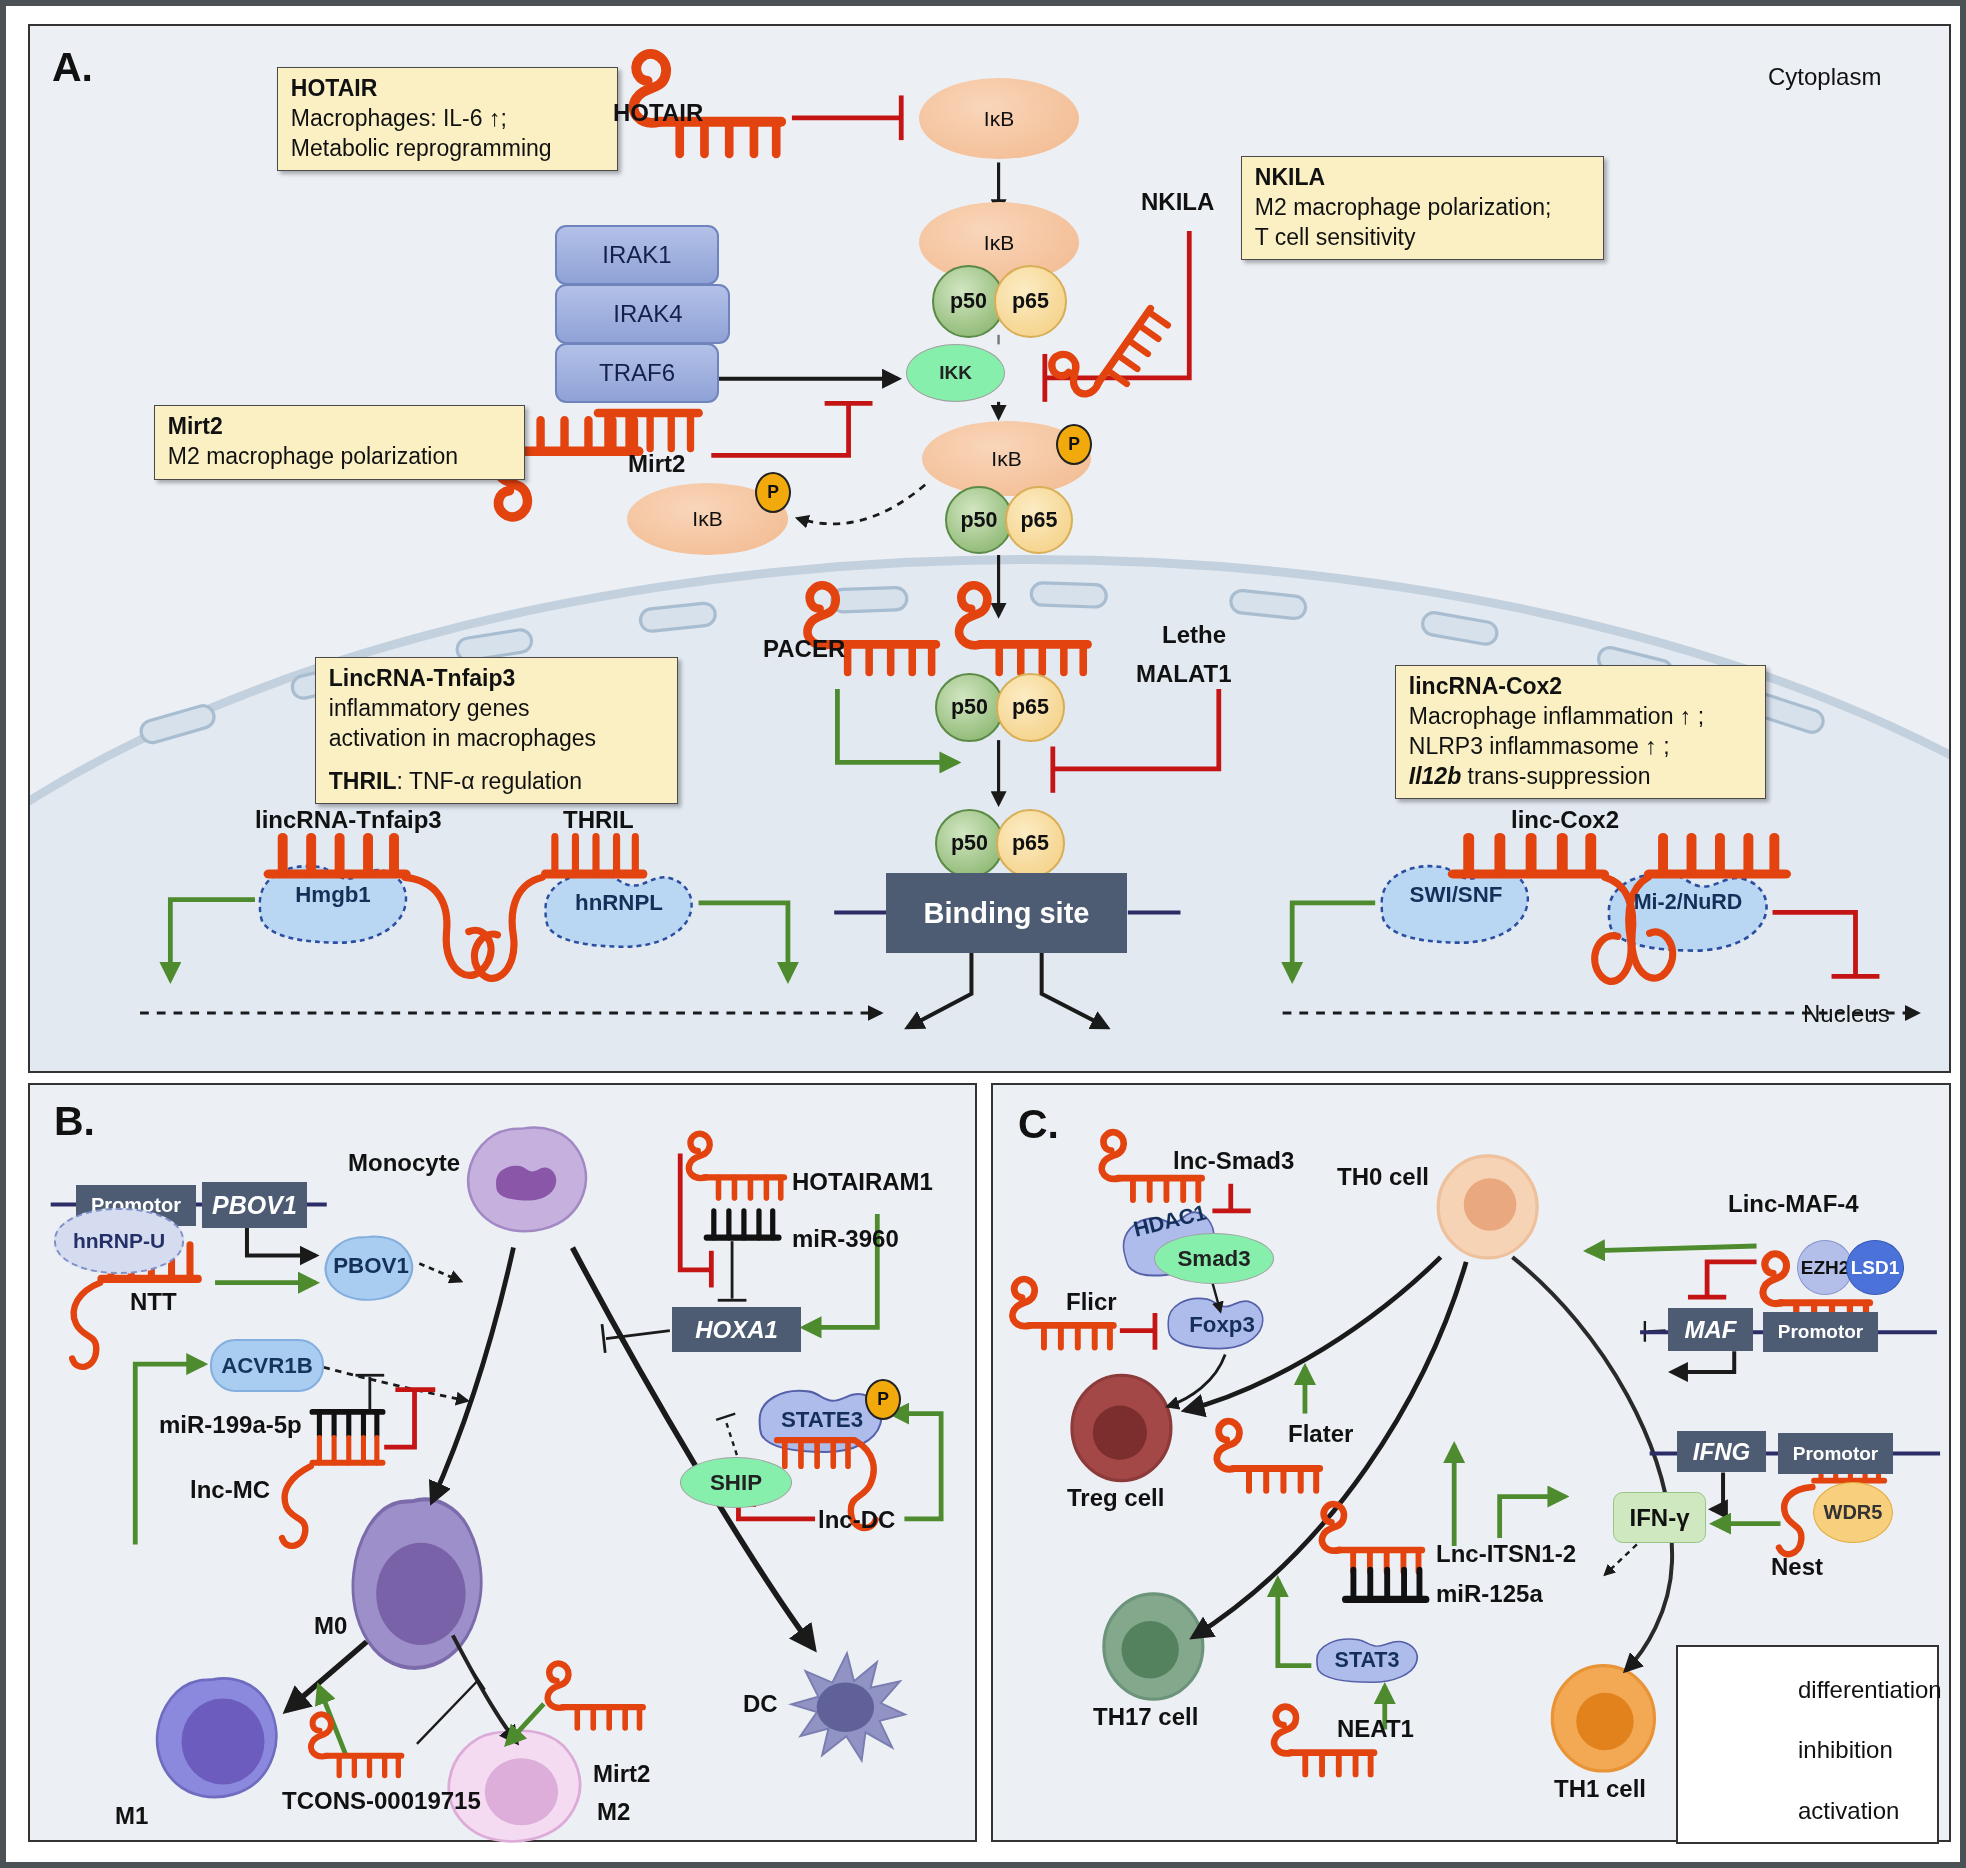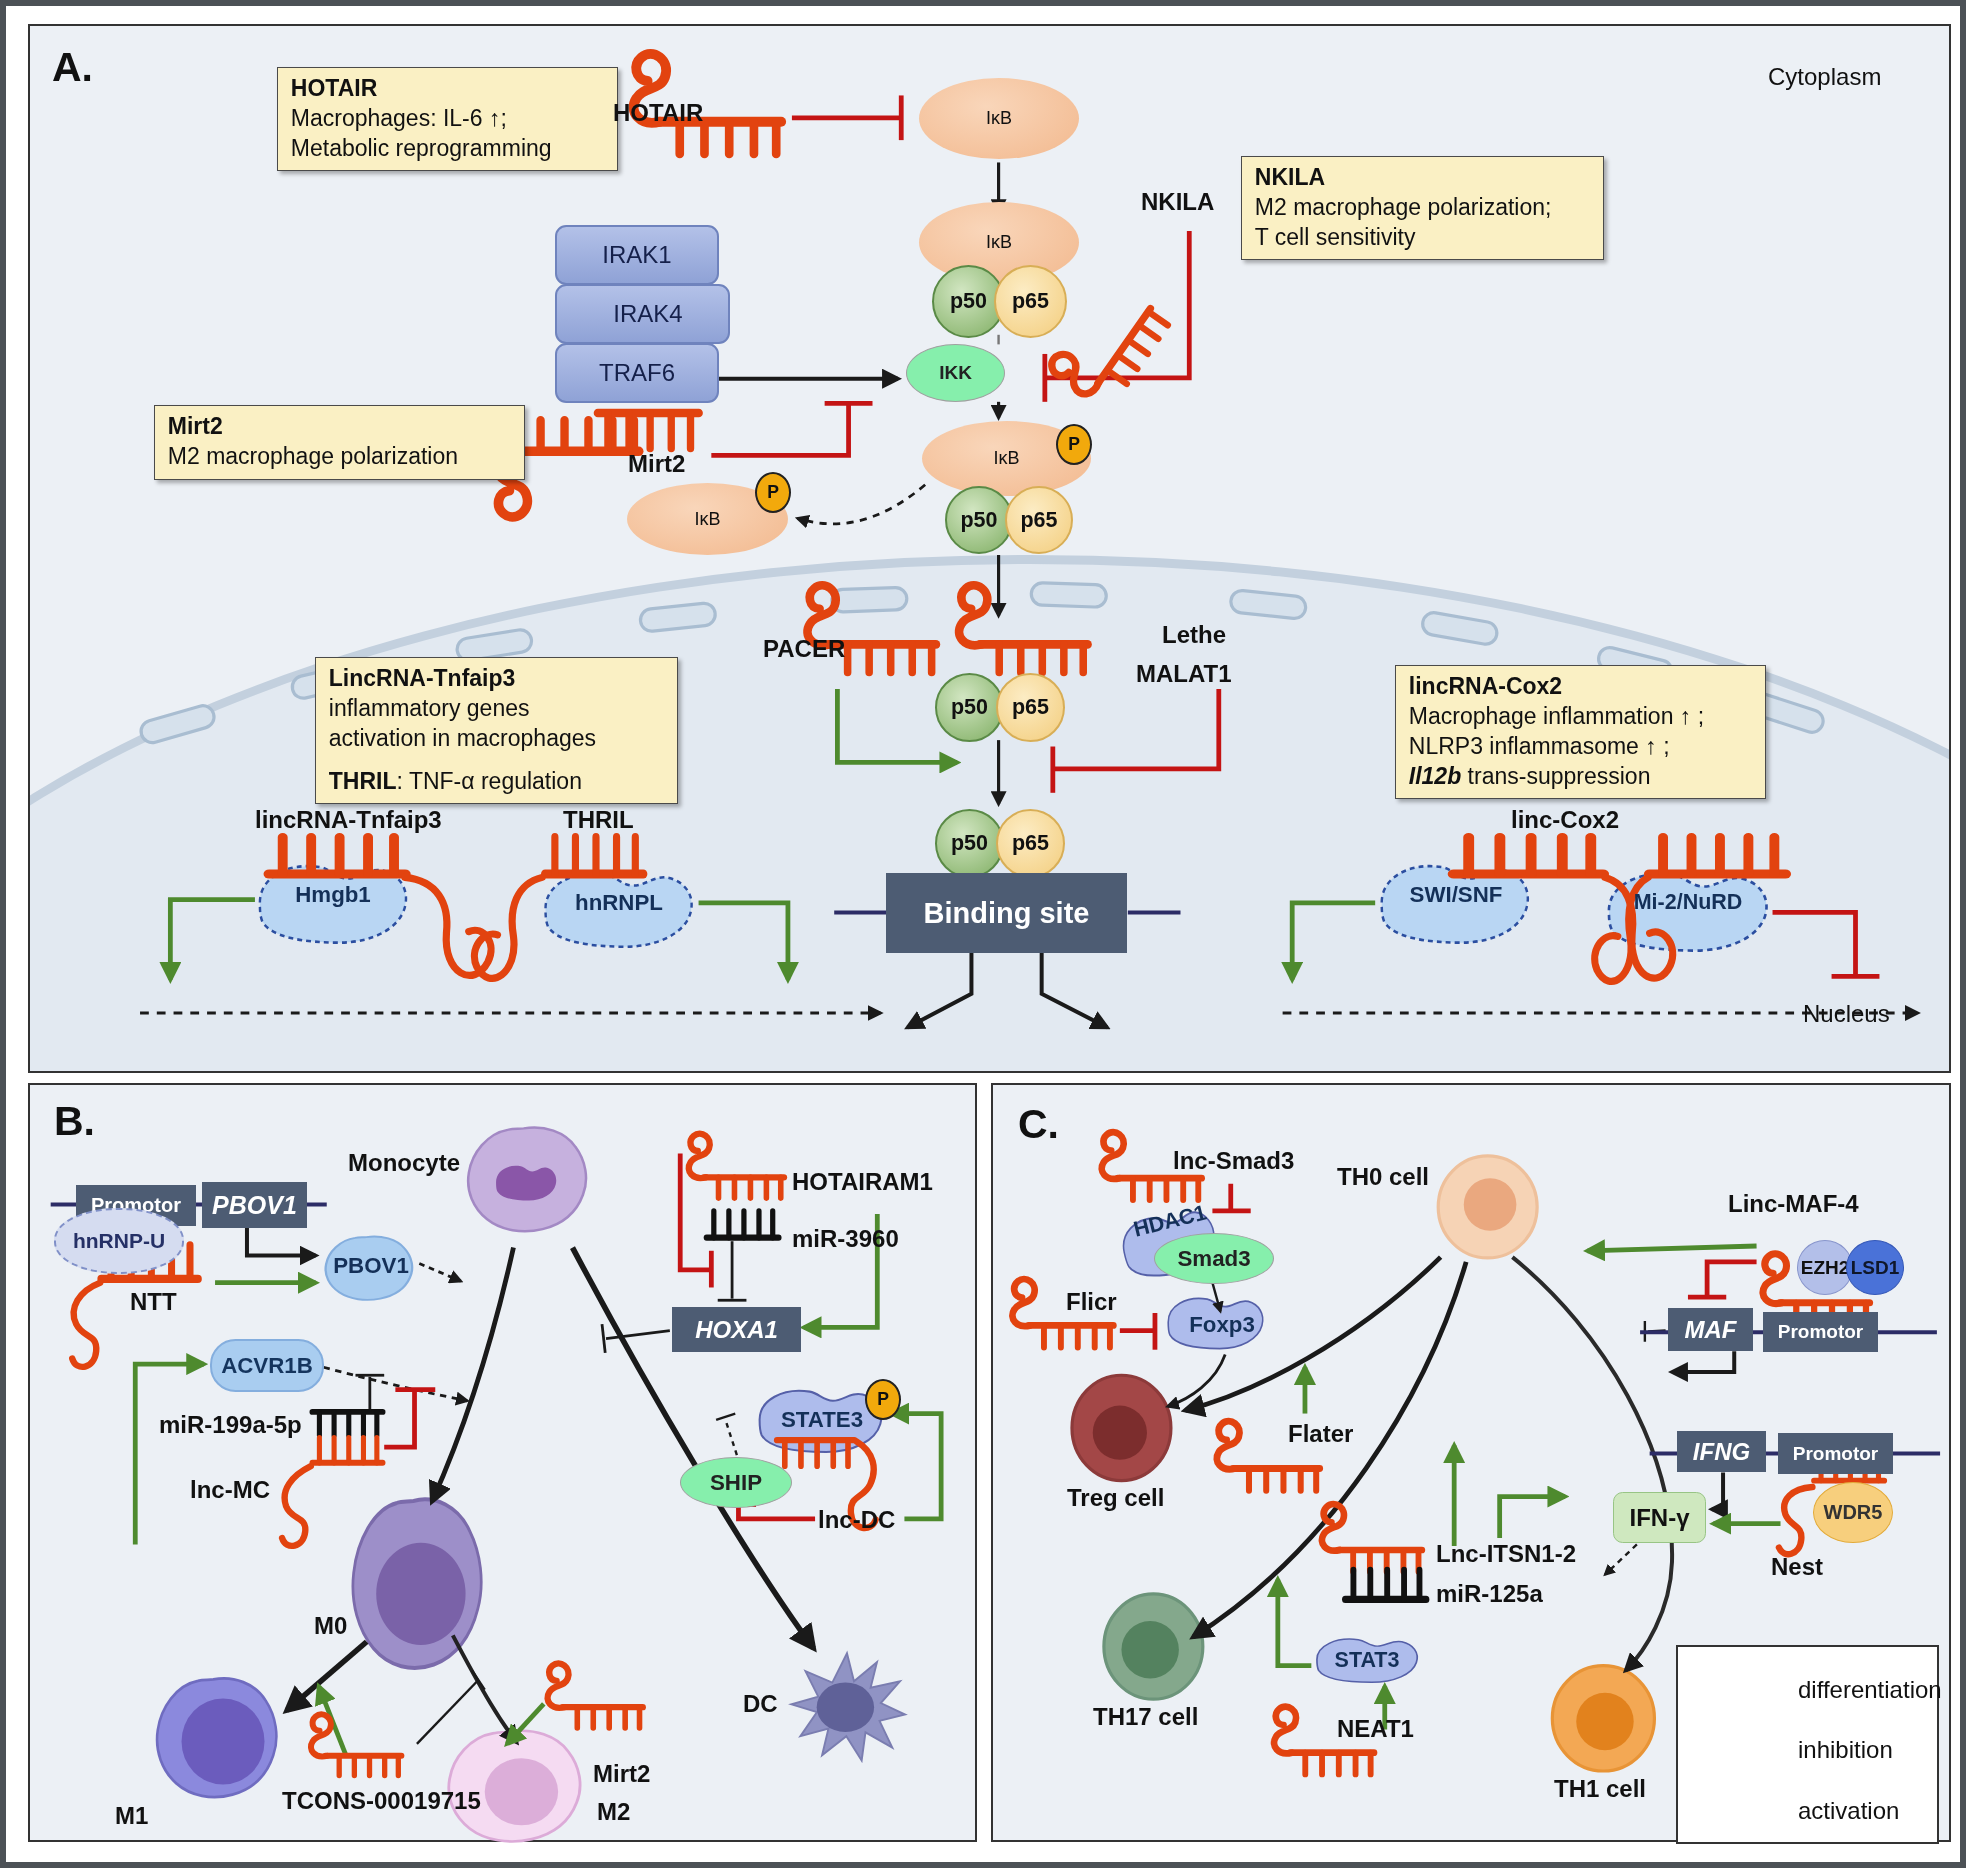--- a/index.html
+++ b/index.html
@@ -10,34 +10,34 @@
   #panelC{left:985px;top:1077px;width:956px;height:755px;}
   .nucleus{position:absolute;left:-286px;top:529px;width:2554px;height:1277px;border-radius:50%;background:#e2e9f1;border:9.6px solid #c3d0de;}
   svg.layer{position:absolute;left:0;top:0;pointer-events:none;}
   .L{position:absolute;font-weight:bold;font-size:24px;color:#111;white-space:nowrap;line-height:1.15;}
   .Ln{font-weight:normal;}
   .C{position:absolute;display:flex;align-items:center;justify-content:center;text-align:center;}
   .ybox{position:absolute;background:#faf0c4;border:1.6px solid #4a4a4a;box-shadow:3.2px 3.2px 4px rgba(0,0,0,.3);padding:6.4px 12.8px;font-size:23px;line-height:1.3;color:#111;}
   .ybox .t{font-weight:bold;}
   .it{font-style:italic;}
   .ell{position:absolute;border-radius:50%;display:flex;align-items:center;justify-content:center;}
-  .ikb{background:radial-gradient(ellipse at 42% 35%,#f9d6ba,#f2b88d);color:#111;font-size:18px;}
+  .ikb{background:radial-gradient(ellipse at 42% 35%,#f9d6ba,#f2b88d);color:#111;font-size:21px;}
   .p50{background:radial-gradient(circle at 40% 35%,#d2e6c2,#7fae62);border:2.4px solid #5a8a46;font-size:21.5px;font-weight:bold;color:#111;}
   .p65{background:radial-gradient(circle at 40% 35%,#fcecc4,#f3cd7d);border:2.4px solid #d8ae56;font-size:21.5px;font-weight:bold;color:#111;}
   .pb{position:absolute;width:32px;height:37px;border-radius:50%;background:#f2a90c;border:2.4px solid #222;display:flex;align-items:center;justify-content:center;font-weight:bold;font-size:17.6px;color:#111;}
   .gbox{position:absolute;background:#4d5c73;color:#fff;display:flex;align-items:center;justify-content:center;font-weight:bold;font-size:22.3px;}
   .bluebox{position:absolute;background:linear-gradient(#b3c1e8,#8fa2d6);border:2.4px solid #6f83bd;border-radius:11.2px;color:#15204a;display:flex;align-items:center;justify-content:center;font-size:24px;}
   .blob{position:absolute;display:flex;align-items:center;justify-content:center;font-weight:bold;}
   .greyell{background:#86efac;border:1.6px solid #a0a0a0;border-radius:50%;color:#222;font-size:22.3px;}
   .hn{background:#d5dcf0;border:2.4px dashed #8090c8;border-radius:48%;color:#253066;font-size:21px;}
   .roundblue{background:#a9cdf0;border:2.4px solid #84aede;border-radius:25.5px;color:#15355e;font-size:22.3px;font-weight:bold;}
   .ifng{background:#cfe8bf;border:1.6px solid #98c585;border-radius:9.6px;font-size:24px;font-weight:bold;color:#111;}
   .wdr5{background:#f7cf7d;border:1.6px solid #e3ab3a;border-radius:50%;font-size:20px;font-weight:bold;color:#333;}
   .ezh2{background:#b3bfe9;border:1.6px solid #8895cc;border-radius:50%;font-size:19px;font-weight:bold;color:#111;}
-  .lsd1{background:#4a72d8;border:1.6px solid #3558b8;border-radius:50%;font-size:19px;font-weight:bold;color:#0f172a;}
+  .lsd1{background:#4a72d8;border:1.6px solid #3558b8;border-radius:50%;font-size:19px;font-weight:bold;color:#ffffff;}
   .legend{position:absolute;background:#fff;border:2.4px solid #333;}
   .blobLbl{font-weight:bold;font-size:22.3px;color:#143058;}
 </style>
 </head>
 <body>
 
 <div class="page">
 
   <div id="panelA" class="panel">
     <div class="nucleus"></div>

